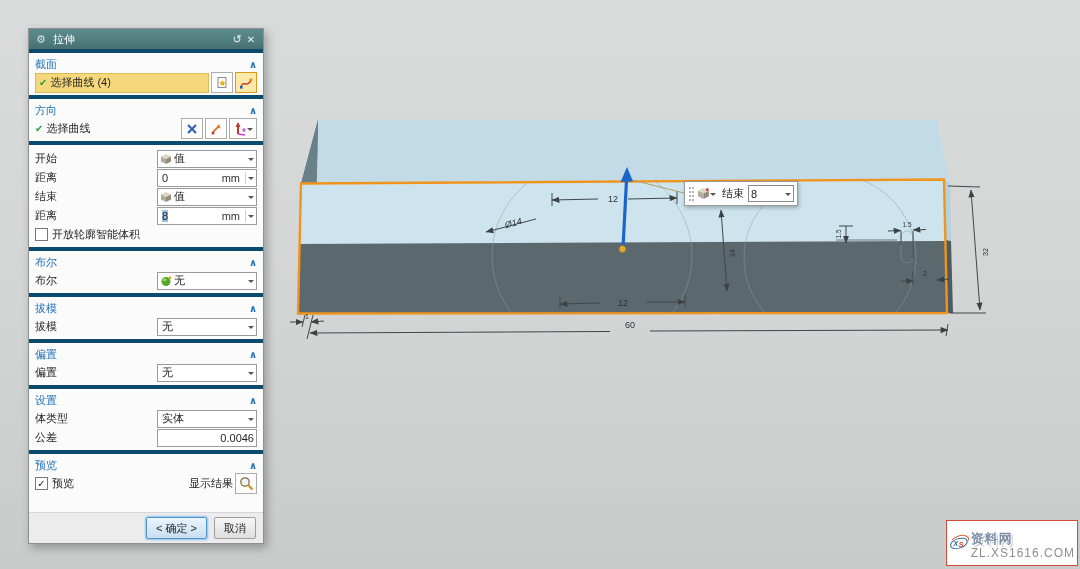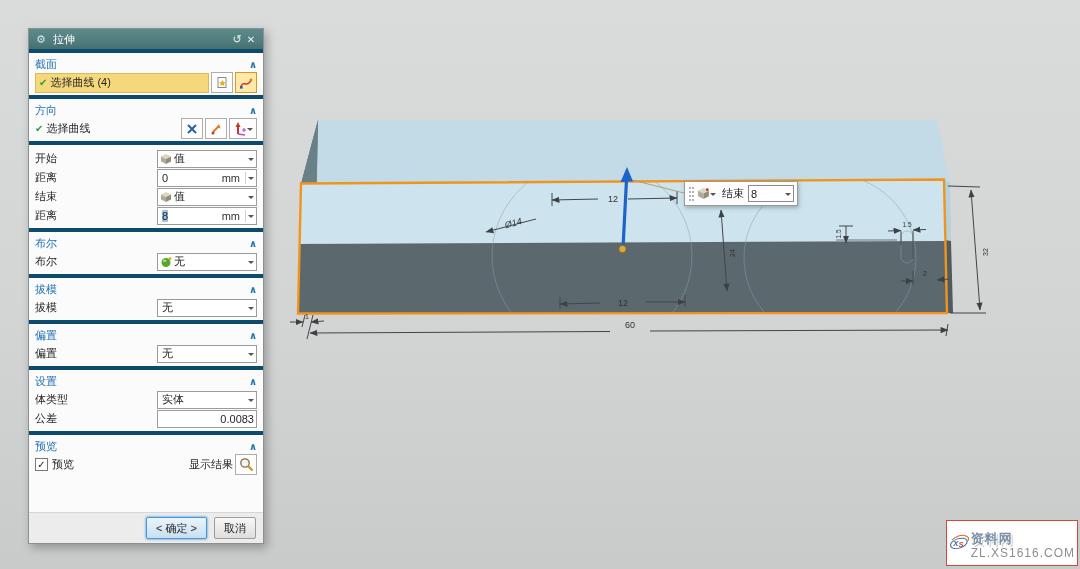--- a/index.html
+++ b/index.html
@@ -294,20 +294,24 @@
       </div>
       <div class="row">
         <span class="lbl">距离</span>
         <span class="ctrl">
           <span class="cv"><span class="selblue">8</span></span>
           <span class="unit">mm</span>
           <span class="vsep"></span>
           <span class="caret"></span>
         </span>
       </div>
+      <div class="row">
+        <span class="cb"></span>
+        <span class="lbl">开放轮廓智能体积</span>
+      </div>
     </div>
 
     <div class="sec">
       <div class="sechead">
         <span class="hl">布尔</span>
         <span class="sechev"></span>
       </div>
       <div class="row">
         <span class="lbl">布尔</span>
         <span class="ctrl">
@@ -358,21 +362,21 @@
       <div class="row">
         <span class="lbl">体类型</span>
         <span class="ctrl">
           <span class="cv">实体</span>
           <span class="caret"></span>
         </span>
       </div>
       <div class="row">
         <span class="lbl">公差</span>
         <span class="ctrl">
-          <span class="cv num">0.0083</span>
+          <span class="cv num">0.0046</span>
         </span>
       </div>
     </div>
 
     <div class="sec">
       <div class="sechead">
         <span class="hl">预览</span>
         <span class="sechev"></span>
       </div>
       <div class="row">

